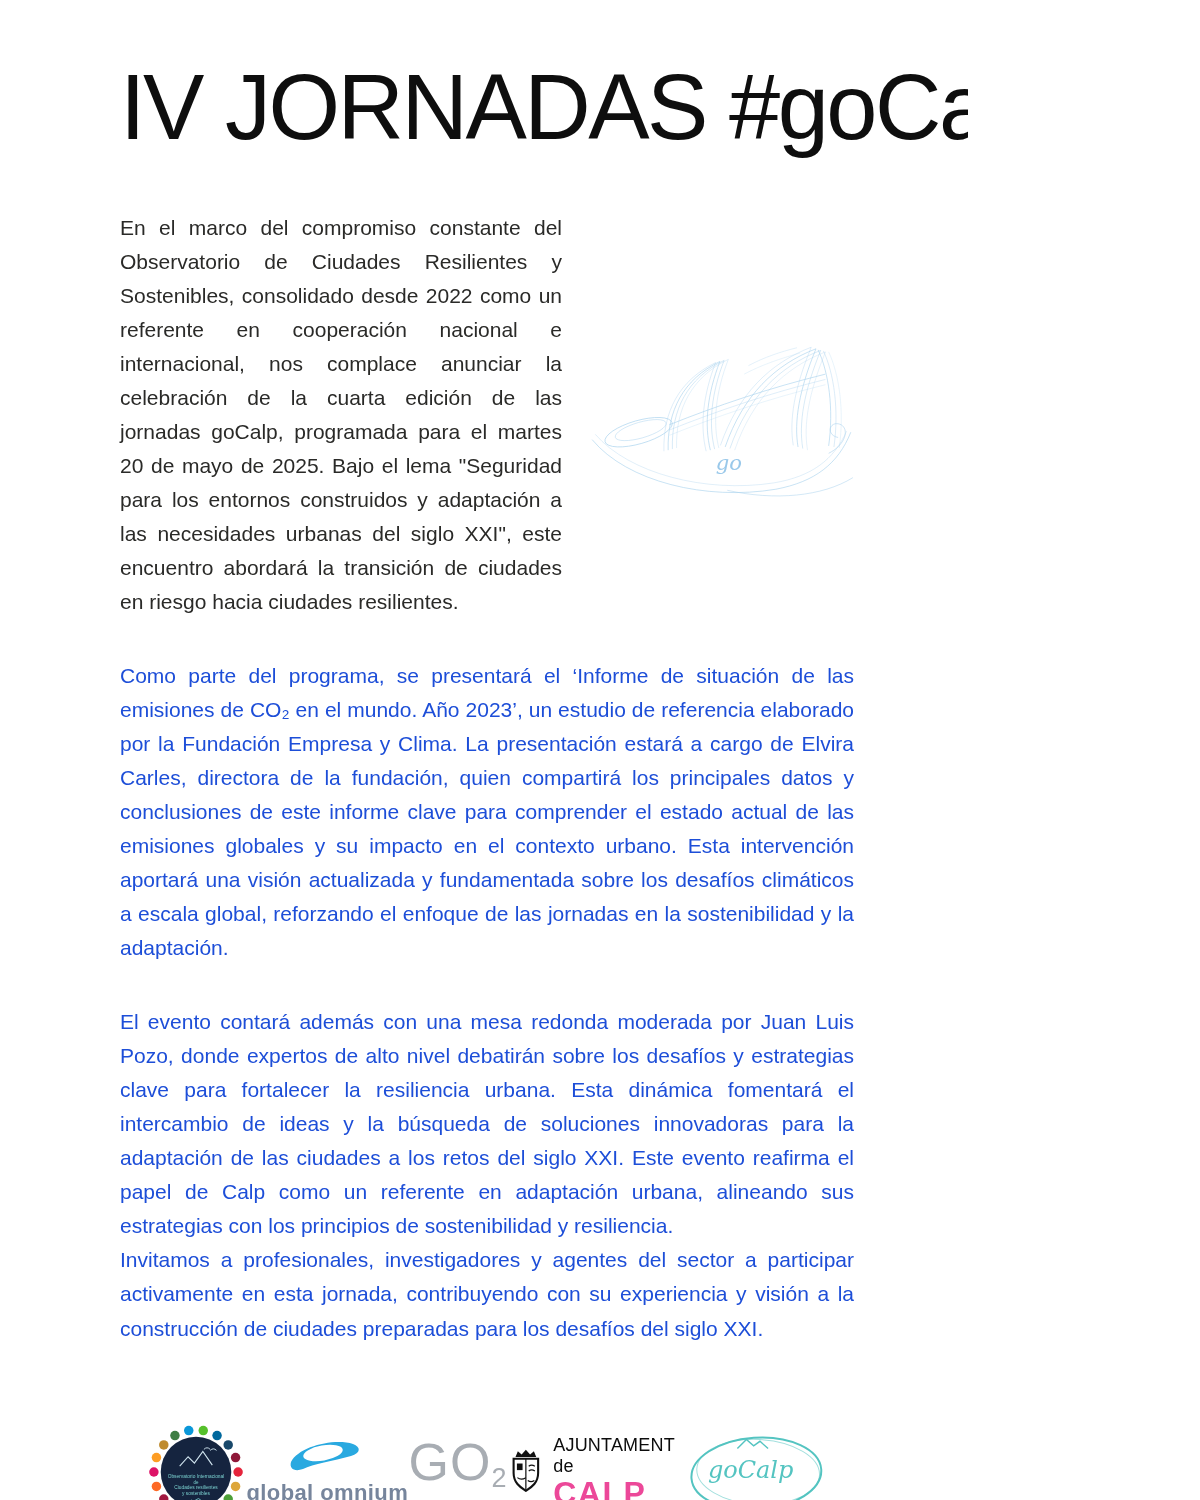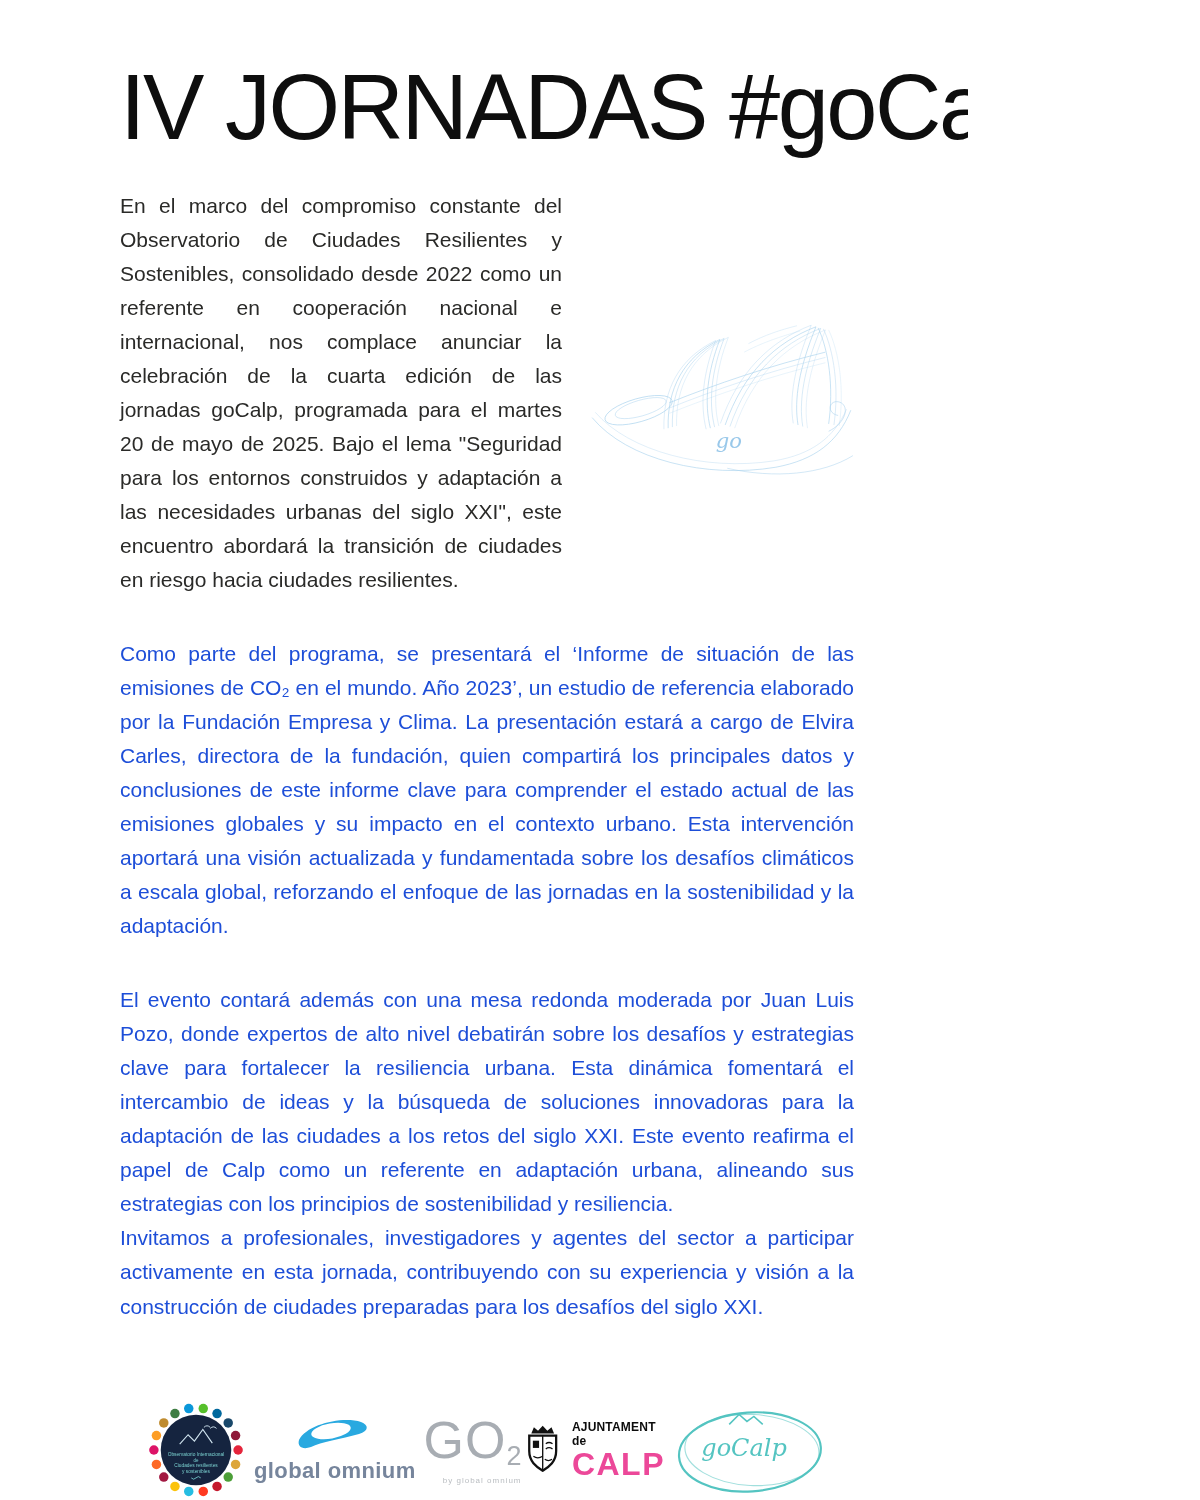--- a/index.html
+++ b/index.html
@@ -6,21 +6,21 @@
   html, body { margin: 0; padding: 0; background: #ffffff; }
   body { width: 1200px; font-family: "Liberation Sans", sans-serif; color: #1d1d1b; }
 
   .page { width: 968px; min-height: 1500px; background: #fff; padding: 56px 114px 40px 120px; overflow: hidden; }
 
   h1.title {
     margin: 0; font-size: 92px; line-height: 1.12; font-weight: 400;
     letter-spacing: -2.5px; color: #0e0e0e; white-space: nowrap;
   }
 
-  .intro-row { display: flex; margin-top: 30px; align-items: center; }
+  .intro-row { display: flex; margin-top: 52px; align-items: center; }
   .intro-text {
     flex: 0 0 442px; width: 442px; margin: 0;
     font-size: 21px; line-height: 1.62; text-align: justify; color: #2a2a28;
   }
   .illustration { flex: 1; display: flex; align-items: center; justify-content: center; padding-left: 28px; }
   .illustration svg { width: 100%; height: auto; display: block; }
 
   .body-text { margin: 40px 0 0 0; font-size: 21px; line-height: 1.62; text-align: justify; color: #1d4ed8; }
   .body-text.invitation { margin-top: 0; }
 
@@ -42,21 +42,21 @@
   .logo-go2 { align-items: center; }
   .go2-line { line-height: 1; }
   .go2-main { font-size: 52px; font-weight: 400; color: #a8adb3; letter-spacing: 1px; }
   .go2-sub { font-size: 27px; color: #a8adb3; vertical-align: -7px; }
   .go2-tagline { width: 100%; text-align: right; font-size: 8px; letter-spacing: 1px; color: #b9bdc1; margin-top: 6px; }
 
   
   .logo-calp { flex-direction: row; gap: 9px; align-items: center; }
   .crest { width: 42px; height: 52px; }
   .calp-text { display: flex; flex-direction: column; }
-  .calp-line1 { font-size: 12px; font-weight: 700; color: #0c0c0c; letter-spacing: 0.2px; }
+  .calp-line1 { font-size: 18px; font-weight: 400; color: #0c0c0c; letter-spacing: 0.2px; }
   .calp-line2 { font-size: 32px; font-weight: 700; color: #ec4899; letter-spacing: 1.5px; line-height: 1; }
 
   
   .logo-gocalp { position: relative; width: 158px; height: 96px; }
   .gocalp-sketch { position: absolute; inset: 0; width: 100%; height: 100%; }
   .gocalp-text {
     position: absolute; left: 0; right: 12px; top: 32px; text-align: center;
     font-family: "DejaVu Serif", serif; font-style: italic;
     font-size: 24px; color: #54c4c1; letter-spacing: 0px;
   }

